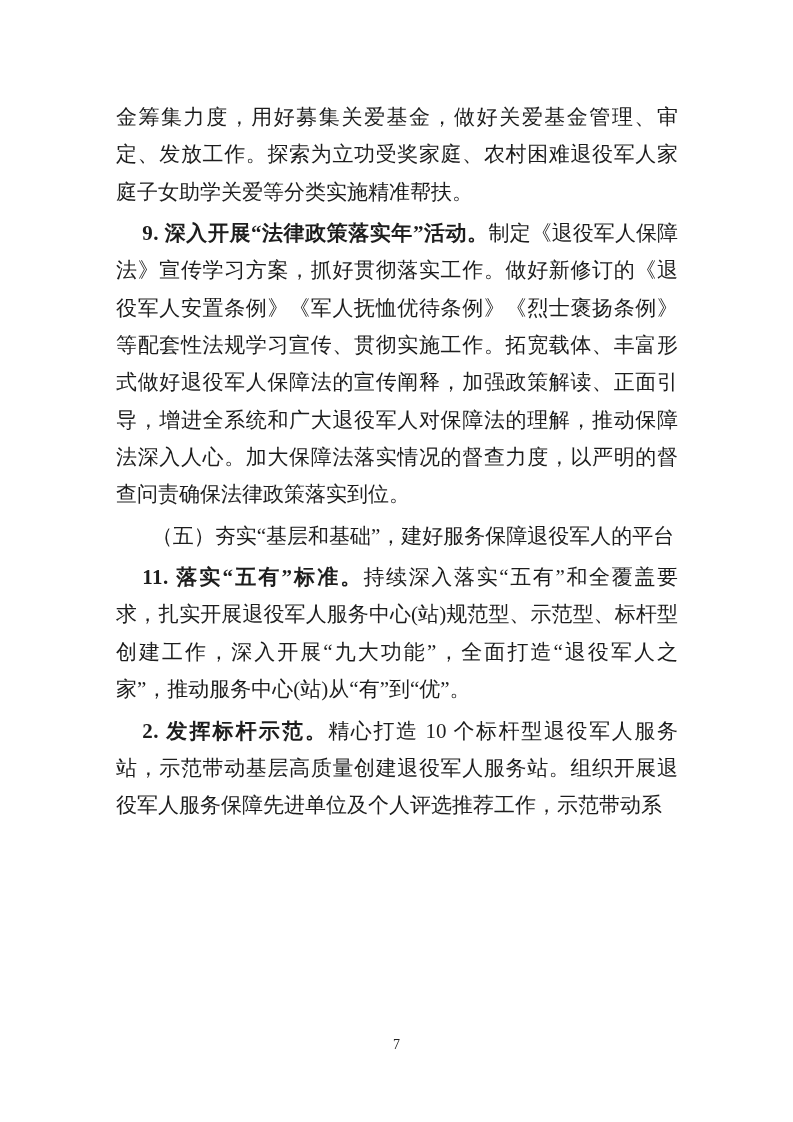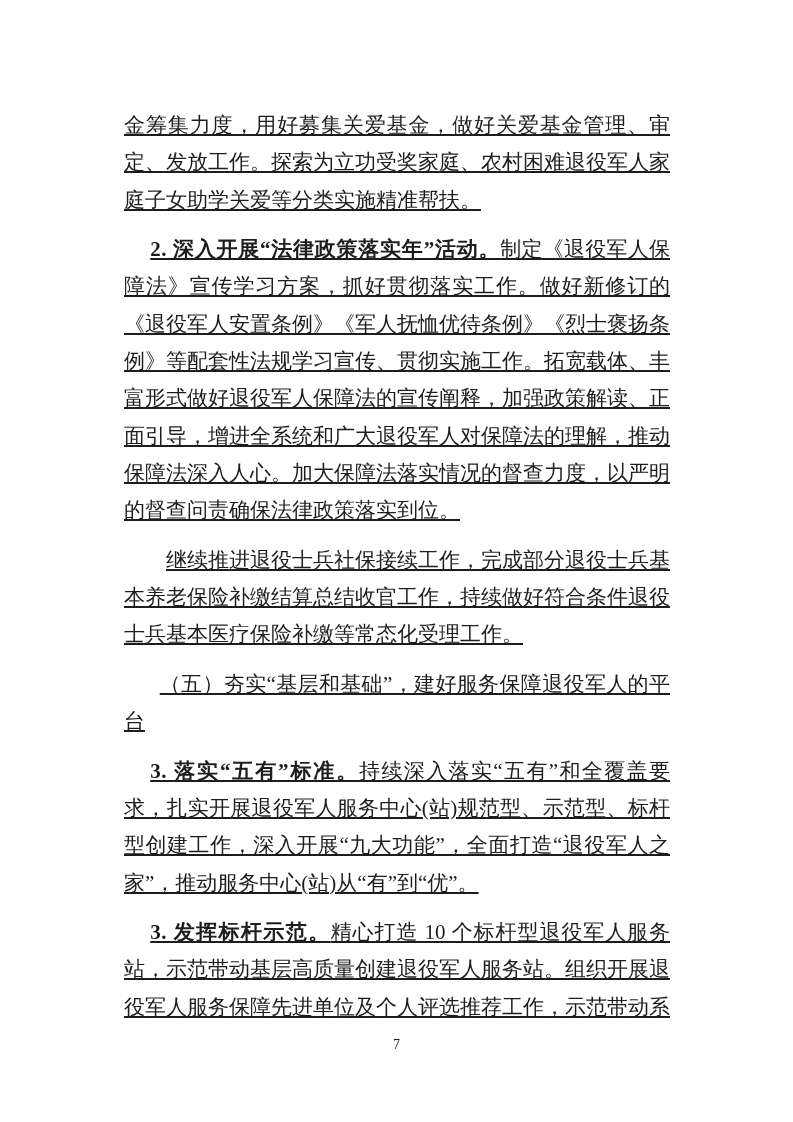--- a/index.html
+++ b/index.html
@@ -19,24 +19,23 @@
     position: absolute;
     left: 112px;
     top: 95px;
     width: 570px;
     font-size: 21px;
     line-height: 37.35px;
     text-align: justify;
     text-justify: inter-ideograph;
   }
   .para {
-    margin: 12px;
+    margin: 4px;
     padding: 0;
     text-indent: 2em;
-    text-decoration: underline;
   }
   .para.no-indent {
     text-indent: 0;
   }
   .para.item {
     text-indent: 1.25em;
   }
   .para.heading {
     text-indent: 1.7em;
   }
@@ -55,24 +54,23 @@
     color: #222222;
   }
 </style>
 </head>
 <body>
 
 <div class="doc-body">
   <p class="para no-indent">金筹集力度，用好募集关爱基金，做好关爱基金管理、审定、发放工作。探索为立功受奖家庭、农村困难退役军人家庭子女助学关爱等分类实施精准帮扶。</p>
 
 
-  <p class="para item"><span class="lead">2. 深入开展“法律政策落实年”活动。</span><span>制定《退役军人保障法》宣传学习方案，抓好贯彻落实工作。做好新修订的《退役军人安置条例》《军人抚恤优待条例》《烈士褒扬条例》等配套性法规学习宣传、贯彻实施工作。拓宽载体、丰富形式做好退役军人保障法的宣传阐释，加强政策解读、正面引导，增进全系统和广大退役军人对保障法的理解，推动保障法深入人心。加大保障法落实情况的督查力度，以严明的督查问责确保法律政策落实到位。</span></p>
+  <p class="para item"><span class="lead">9. 深入开展“法律政策落实年”活动。</span><span>制定《退役军人保障法》宣传学习方案，抓好贯彻落实工作。做好新修订的《退役军人安置条例》《军人抚恤优待条例》《烈士褒扬条例》等配套性法规学习宣传、贯彻实施工作。拓宽载体、丰富形式做好退役军人保障法的宣传阐释，加强政策解读、正面引导，增进全系统和广大退役军人对保障法的理解，推动保障法深入人心。加大保障法落实情况的督查力度，以严明的督查问责确保法律政策落实到位。</span></p>
 
-  <p class="para">继续推进退役士兵社保接续工作，完成部分退役士兵基本养老保险补缴结算总结收官工作，持续做好符合条件退役士兵基本医疗保险补缴等常态化受理工作。</p>
 
   <p class="para heading">（五）夯实“基层和基础”，建好服务保障退役军人的平台</p>
 
-  <p class="para item"><span class="lead">3. 落实“五有”标准。</span><span>持续深入落实“五有”和全覆盖要求，扎实开展退役军人服务中心(站)规范型、示范型、标杆型创建工作，深入开展“九大功能”，全面打造“退役军人之家”，推动服务中心(站)从“有”到“优”。</span></p>
+  <p class="para item"><span class="lead">11. 落实“五有”标准。</span><span>持续深入落实“五有”和全覆盖要求，扎实开展退役军人服务中心(站)规范型、示范型、标杆型创建工作，深入开展“九大功能”，全面打造“退役军人之家”，推动服务中心(站)从“有”到“优”。</span></p>
 
-  <p class="para item"><span class="lead">3. 发挥标杆示范。</span><span>精心打造 10 个标杆型退役军人服务站，示范带动基层高质量创建退役军人服务站。组织开展退役军人服务保障先进单位及个人评选推荐工作，示范带动系</span></p>
+  <p class="para item"><span class="lead">2. 发挥标杆示范。</span><span>精心打造 10 个标杆型退役军人服务站，示范带动基层高质量创建退役军人服务站。组织开展退役军人服务保障先进单位及个人评选推荐工作，示范带动系</span></p>
 </div>
 
 <div class="page-number">7</div>
 
 </body></html>

